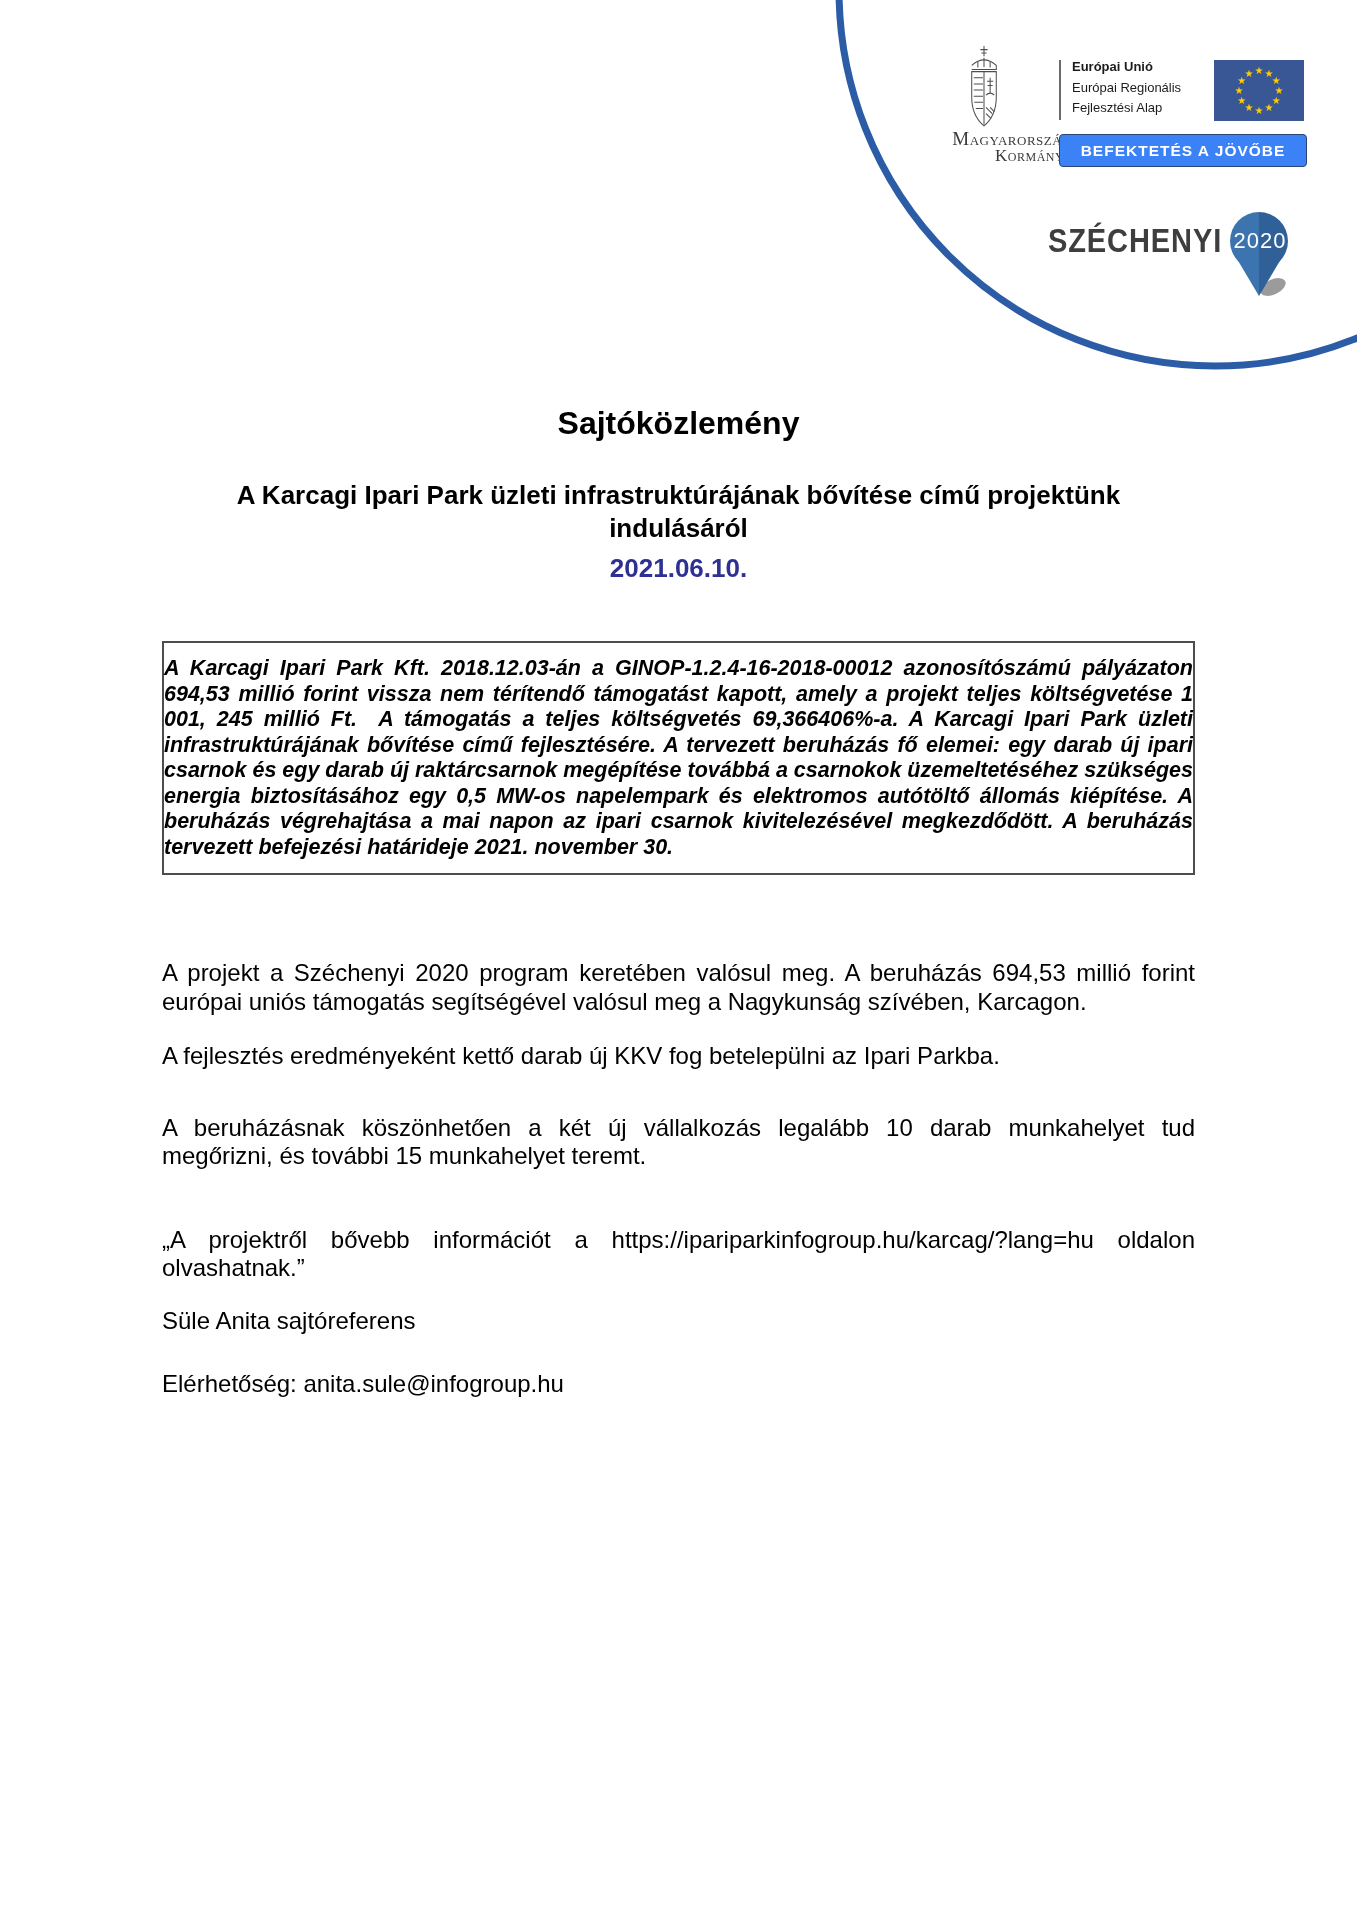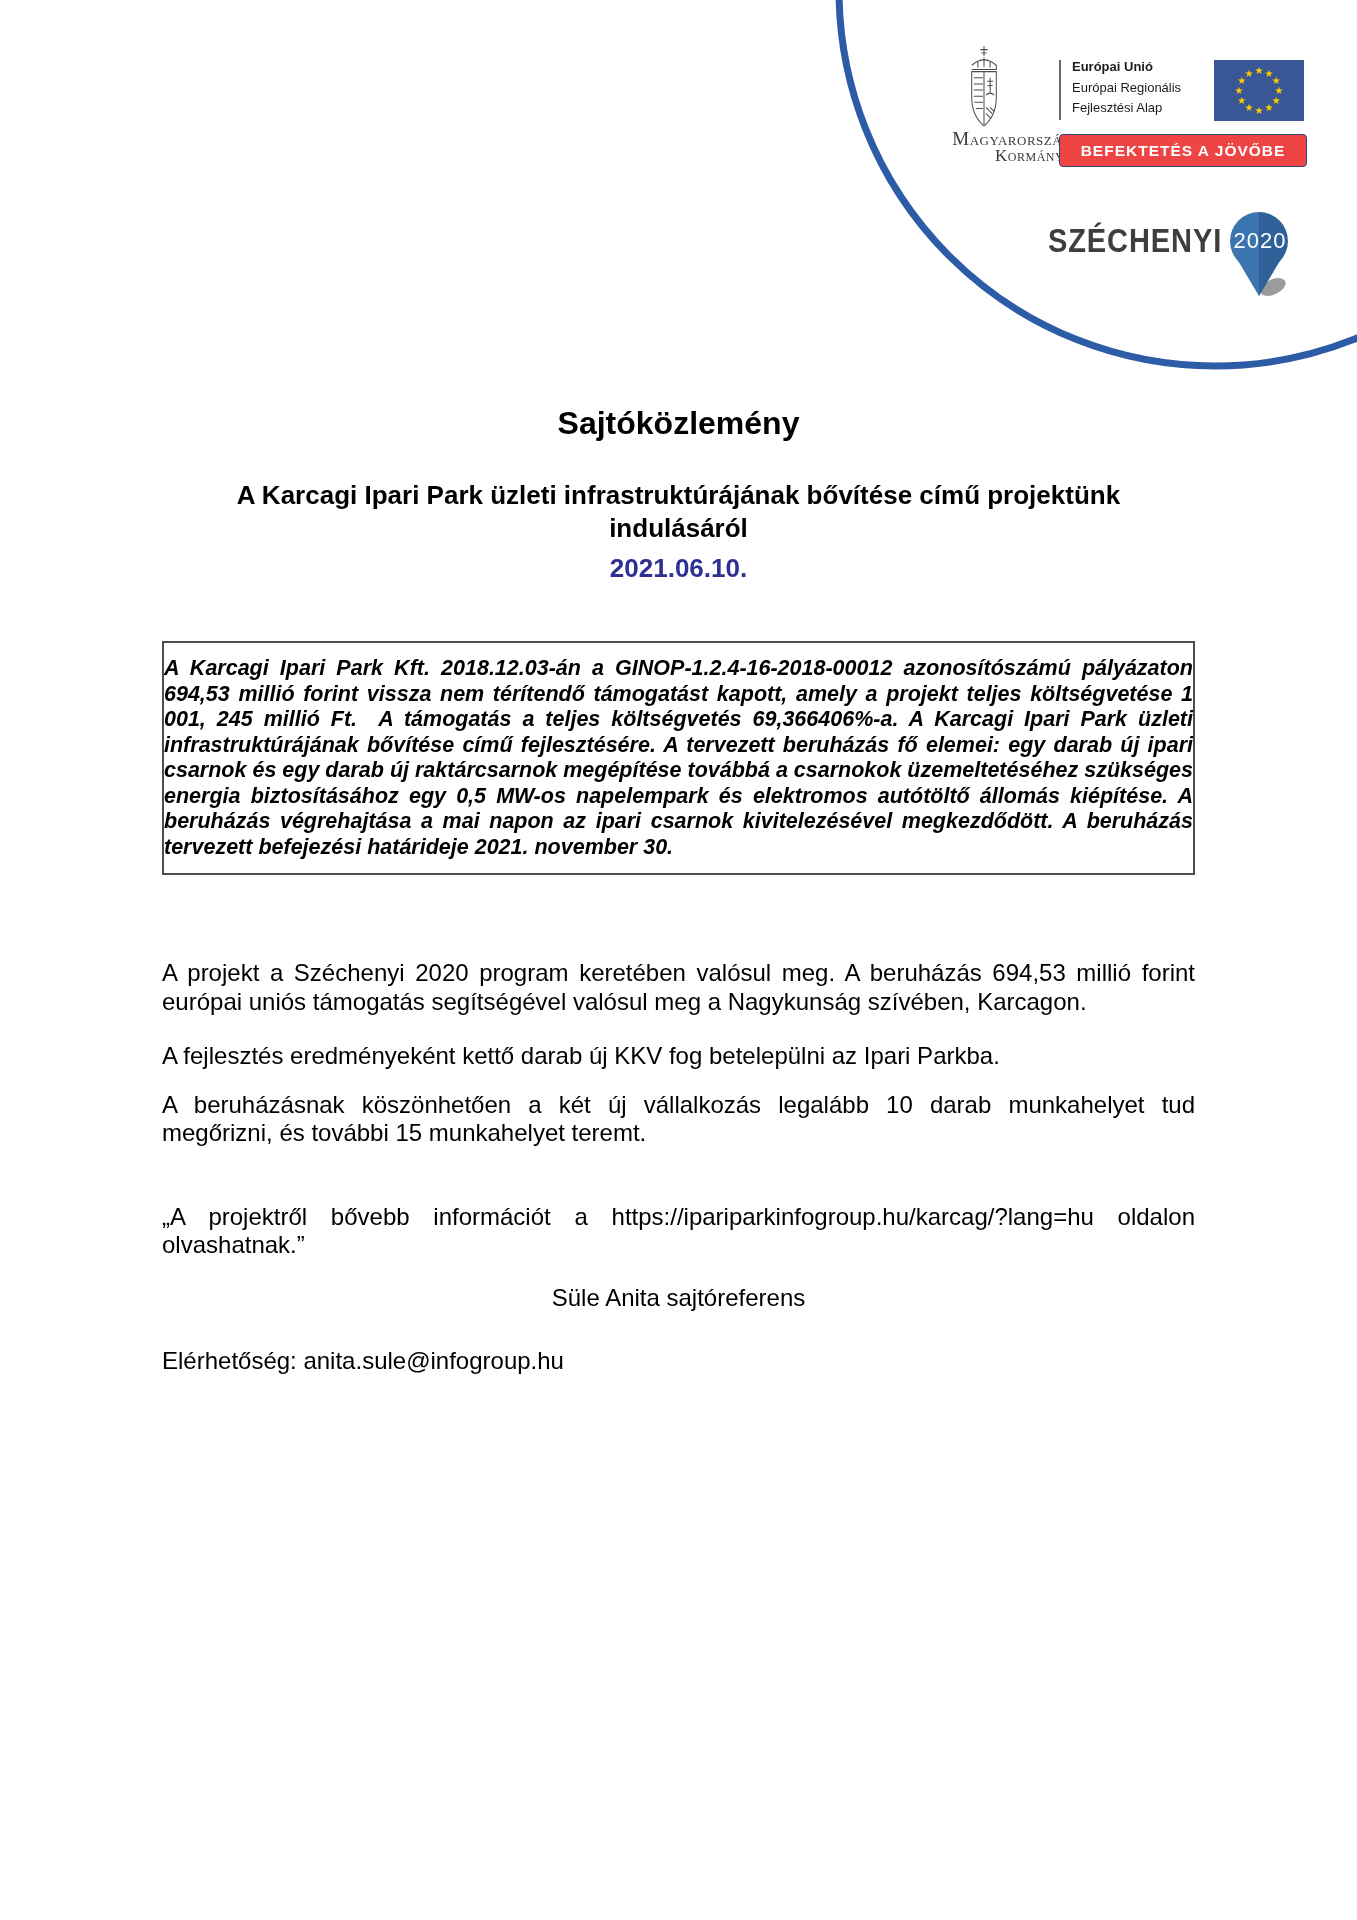--- a/index.html
+++ b/index.html
@@ -27,21 +27,21 @@
   .eu-divider{position:absolute;left:1059px;top:60px;width:2px;height:60px;background:#6b6b6b;}
   .eu-text{position:absolute;left:1072px;top:57px;line-height:20.5px;color:#1c1c1c;font-size:13px;}
   .eu-text .b{font-weight:bold;}
   .eu-flag{position:absolute;left:1214px;top:60px;width:90px;height:61px;background:#3A5795;}
   .eu-flag .star{
     position:absolute;transform:translate(-50%,-50%);
     font-size:10px;color:#FFCC00;line-height:10px;
   }
   .invest-badge{
     position:absolute;left:1059px;top:134px;width:246px;height:31px;
-    background:#ef4444;border:1px solid #2d4574;border-radius:4px;
+    background:#3b82f6;border:1px solid #2d4574;border-radius:4px;
     display:flex;align-items:center;justify-content:center;
     color:#fff;font-weight:bold;font-size:15.5px;letter-spacing:1px;white-space:nowrap;
   }
   .szechenyi-wordmark{
     position:absolute;left:1048px;top:224px;
     font-size:33px;font-weight:bold;color:#3e3e3e;letter-spacing:1px;
     transform:scaleX(0.88);transform-origin:left top;line-height:34px;white-space:nowrap;
   }
   .pin-svg{position:absolute;left:1222px;top:206px;width:76px;height:96px;}
   .pin-year{
@@ -65,27 +65,27 @@
     font-size:26px;font-weight:bold;line-height:31px;color:#2E3192;
   }
   .lead-box{
     margin-top:57px;border:2px solid #4d4d4d;padding:13px 0;
     font-size:21.5px;line-height:25.5px;font-weight:bold;font-style:italic;
     text-align:justify;
   }
   .para{font-size:24px;line-height:28.5px;text-align:justify;margin:0;}
   .p1{margin-top:84px;}
   .p2{margin-top:26px;}
-  .p3{margin-top:20px;}
+  .p3{margin-top:43px;}
   .p4{margin-top:55px;}
   .more-info{
     margin-top:31px;font-size:24px;line-height:28.5px;
     font-weight:bold;color:#2E3192;
   }
-  .contact{margin-top:24px;font-size:24px;line-height:28.5px;text-align:center;}
+  .contact{margin-top:24px;font-size:24px;line-height:28.5px;}
   .contact2{margin-top:35px;font-size:24px;line-height:28.5px;}
 </style>
 </head>
 <body>
 
 <div class="page">
 
   <svg class="arc-svg" viewBox="0 0 1357 1920" xmlns="http://www.w3.org/2000/svg">
     <circle cx="1215" cy="-10" r="376" fill="none" stroke="#2D5CA6" stroke-width="7"></circle>
   </svg>

